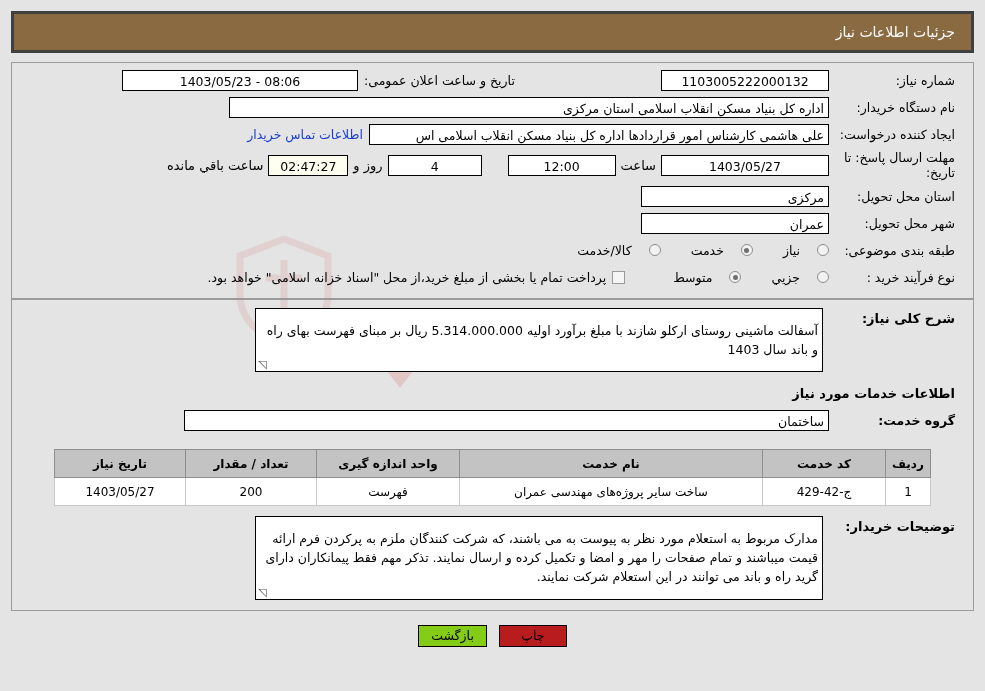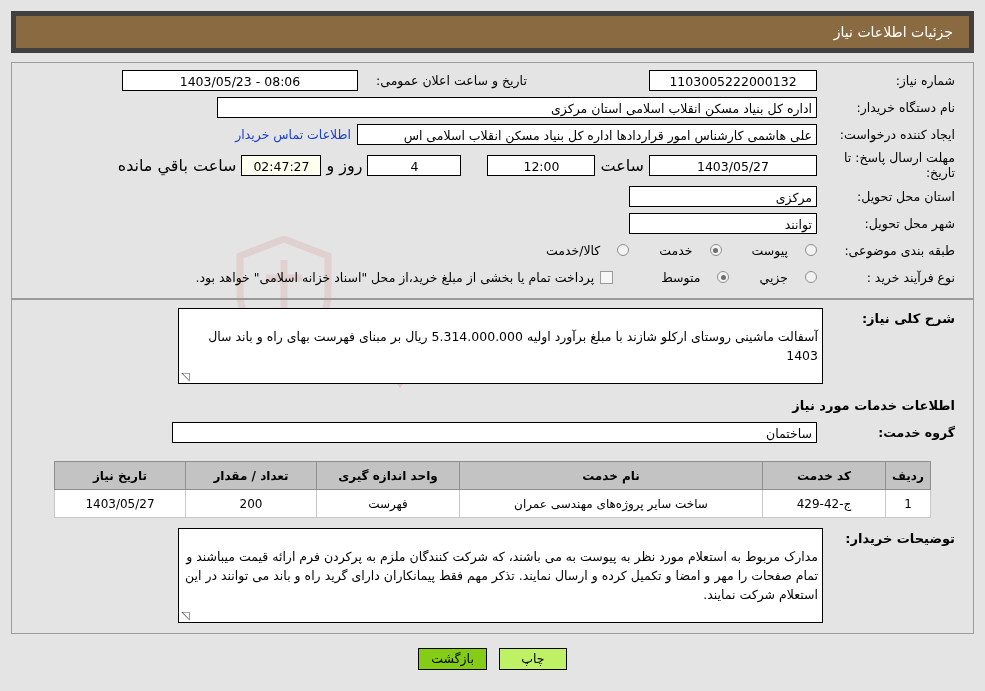--- a/index.html
+++ b/index.html
@@ -67,21 +67,21 @@
   }
 
   
   .layer { position: relative; z-index: 2; }
 
   
   .header-bar {
     margin: 11px 11px 0 11px;
     height: 42px;
     background: #8a6a41;
-    border: 5px solid #404040;
+    border: 3px solid #404040;
     display: flex;
     align-items: center;
     justify-content: flex-start;
     padding: 0 16px;
     box-sizing: border-box;
   }
   .header-title {
     color: #ffffff;
     font-size: 14px;
   }
@@ -108,21 +108,21 @@
     padding: 0 18px 0 10px;
     margin-bottom: 5px;
     min-height: 22px;
   }
   .lbl {
     font-size: 12.5px;
     color: #000;
     text-align: right;
     flex: 0 0 auto;
     white-space: nowrap;
-    padding-left: 18px;
+    padding-left: 6px;
   }
   .lbl.w1 { width: 120px; }
 
   .fld {
     border: 1px solid #000;
     background: #fff;
     height: 21px;
     line-height: 21px;
     font-size: 12.5px;
     padding: 0 4px;
@@ -138,21 +138,21 @@
 
   .link {
     color: #1a3fd0;
     font-size: 12.5px;
     text-decoration: none;
     white-space: nowrap;
     cursor: pointer;
     padding: 0 6px;
   }
   .plain {
-    font-size: 16px;
+    font-size: 13px;
     white-space: nowrap;
     padding: 0 5px;
   }
 
   
   .radio-wrap {
     display: inline-flex;
     align-items: center;
     gap: 17px;
     margin-left: 30px;
@@ -198,25 +198,25 @@
     font-weight: bold;
     width: 120px;
     text-align: right;
     padding-top: 3px;
     padding-left: 12px;
     flex: 0 0 auto;
   }
   .textarea-box {
     border: 1px solid #000;
     background: #fff;
-    width: 645px;
+    width: 568px;
     min-height: 44px;
     font-size: 12.5px;
     line-height: 19px;
-    padding: 18px 4px;
+    padding: 12px 4px;
     box-sizing: border-box;
     text-align: right;
     position: relative;
   }
   .textarea-box.tall { min-height: 84px; }
   .resize-grip {
     position: absolute;
     left: 2px; bottom: 1px;
     font-size: 11px;
     color: #555;
@@ -269,21 +269,21 @@
     height: 22px;
     min-width: 68px;
     font-size: 12.5px;
     line-height: 20px;
     text-align: center;
     cursor: pointer;
     box-sizing: border-box;
     padding: 0 12px;
     font-family: "DejaVu Sans", "Liberation Sans", sans-serif;
   }
-  .btn.print { background: #bef264; }
+  .btn.print { background: #b91c1c; }
   .btn.back  { background: #84cc16; }
 </style>
 </head>
 <body>
 
 <div class="watermark">
   <svg class="wm-shield" viewBox="0 0 96 112">
     <path d="M48 3 L92 20 L92 58 C92 84 72 100 48 109 C24 100 4 84 4 58 L4 20 Z" fill="none" stroke="#d8a5a5" stroke-width="7"></path>
     <path d="M48 24 L48 84 M30 42 L66 42" stroke="#d8a5a5" stroke-width="7" fill="none"></path>
   </svg>
@@ -331,28 +331,28 @@
       <span class="plain">ساعت باقي مانده</span>
     </div>
 
     <div class="row">
       <span class="lbl w1">استان محل تحویل:</span>
       <span class="fld rt" style="width:188px">مرکزی</span>
     </div>
 
     <div class="row">
       <span class="lbl w1">شهر محل تحویل:</span>
-      <span class="fld rt" style="width:188px">توانند</span>
+      <span class="fld rt" style="width:188px">عمران</span>
     </div>
 
     <div class="row">
       <span class="lbl w1">طبقه بندی موضوعی:</span>
       <span class="radio-wrap">
         <span class="radio"></span>
-        <span class="radio-lbl">پیوست</span>
+        <span class="radio-lbl">نیاز</span>
       </span>
       <span class="radio-wrap">
         <span class="radio on"></span>
         <span class="radio-lbl">خدمت</span>
       </span>
       <span class="radio-wrap">
         <span class="radio"></span>
         <span class="radio-lbl">کالا/خدمت</span>
       </span>
     </div>

